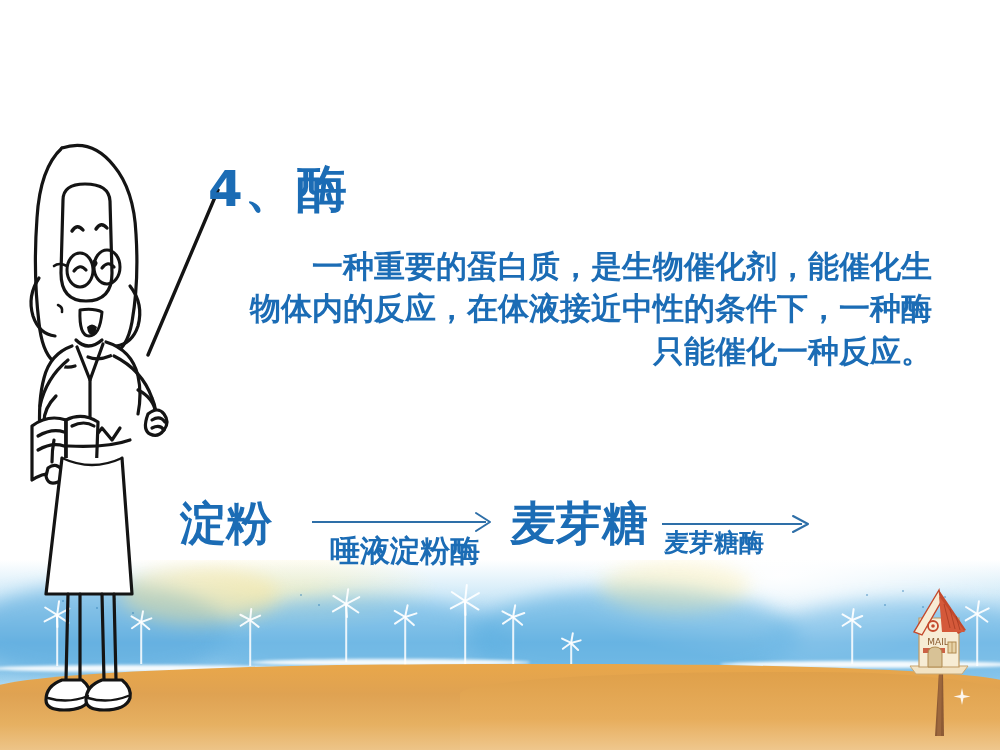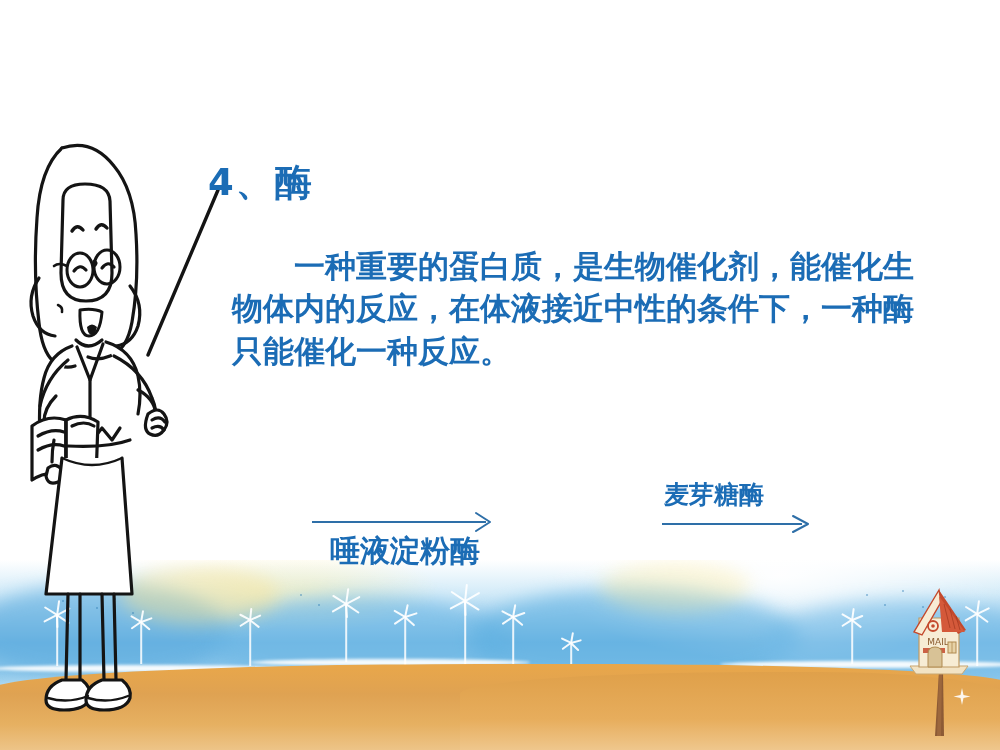--- a/index.html
+++ b/index.html
@@ -92,37 +92,38 @@
 
   
   .teacher { position: absolute; left: 10px; top: 128px; pointer-events: none; }
 
   
   .title {
     position: absolute;
     left: 208px;
     top: 164px;
     color: #1b6cb5;
-    font-size: 37px;
+    font-size: 50px;
     font-weight: 700;
     letter-spacing: 2px;
     line-height: 1;
     white-space: nowrap;
   }
   .body-text {
     position: absolute;
     left: 232px;
     top: 245px;
     width: 700px;
     color: #1b6cb5;
     font-size: 31px;
     font-weight: 600;
     line-height: 1.37;
     text-indent: 2em;
     letter-spacing: 0px;
+    text-align: right;
   }
 
   
   .reaction {
     position: absolute;
     left: 180px;
     top: 468px;
     width: 800px;
     height: 118px;
   }
@@ -135,21 +136,21 @@
   }
   .sp-big { font-size: 46px; }
   .enz {
     position: absolute;
     color: #1b6cb5;
     font-weight: 600;
     line-height: 1;
     white-space: nowrap;
   }
   .enz-lg { font-size: 30px; }
-  .enz-sm { font-size: 25px; }
+  .enz-sm { font-size: 25px; margin-top: 48px; }
   .arrow-svg { position: absolute; }
 </style>
 </head>
 <body>
 
 <div id="slide">
 
   <div class="bg-scene">
     <div class="bg-sky"></div>
 
@@ -373,29 +374,31 @@
   <svg style="position:absolute; left:140px; top:185px;" width="90" height="175" viewBox="0 0 90 175">
     <line x1="8" y1="170" x2="78" y2="5" stroke="#141414" stroke-width="3.4" stroke-linecap="round"></line>
   </svg>
 
   <div class="title">4、酶</div>
 
   <div class="body-text">一种重要的蛋白质，是生物催化剂，能催化生物体内的反应，在体液接近中性的条件下，一种酶只能催化一种反应。</div>
 
   <div class="reaction">
 
+    <span class="species sp-big" style="left:0px; top:32px;">淀粉</span>
 
 
     <svg class="arrow-svg" style="left:130px; top:42px;" width="190" height="24" viewBox="0 0 190 24">
       <line x1="2" y1="12" x2="176" y2="12" stroke="#2e6fa8" stroke-width="2"></line>
       <path d="M166 3 L180 12 L166 21" fill="none" stroke="#2e6fa8" stroke-width="2" stroke-linecap="round" stroke-linejoin="round"></path>
     </svg>
 
     <span class="enz enz-lg" style="left:150px; top:68px;">唾液淀粉酶</span>
 
+    <span class="species sp-big" style="left:330px; top:32px;">麦芽糖</span>
 
     <span class="enz enz-sm" style="left:484px; top:14px;">麦芽糖酶</span>
 
     <svg class="arrow-svg" style="left:480px; top:44px;" width="160" height="24" viewBox="0 0 160 24">
       <line x1="2" y1="12" x2="142" y2="12" stroke="#2e6fa8" stroke-width="2"></line>
       <path d="M133 4 L148 12 L133 20" fill="none" stroke="#2e6fa8" stroke-width="2" stroke-linecap="round" stroke-linejoin="round"></path>
     </svg>
 
   </div>
 

